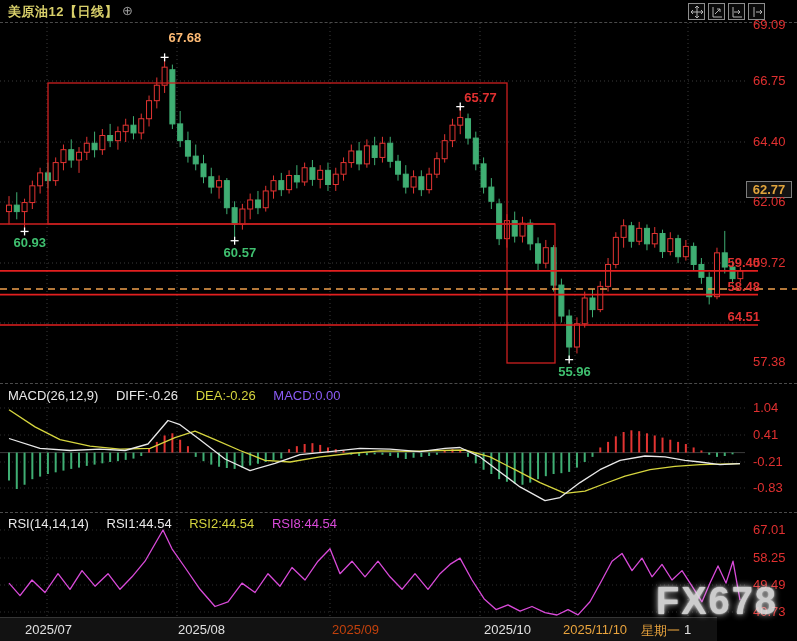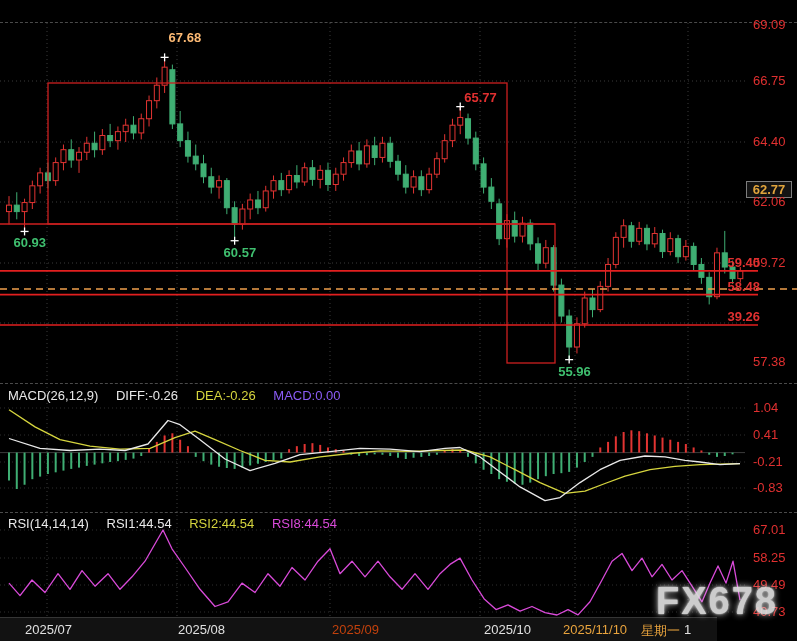--- a/index.html
+++ b/index.html
@@ -351,20 +351,46 @@
       <line x1="701.4200000000001" y1="452.6" x2="701.4200000000001" y2="450.45700000000005" stroke="#e23432" stroke-width="2"></line>
       <line x1="709.2" y1="452.6" x2="709.2" y2="454.743" stroke="#3fae73" stroke-width="2"></line>
       <line x1="716.98" y1="452.6" x2="716.98" y2="456.886" stroke="#3fae73" stroke-width="2"></line>
       <line x1="724.76" y1="452.6" x2="724.76" y2="456.02880000000005" stroke="#3fae73" stroke-width="2"></line>
       <line x1="732.5400000000001" y1="452.6" x2="732.5400000000001" y2="454.31440000000003" stroke="#3fae73" stroke-width="2"></line>
       <polyline points="9,409.7 35,426.9 60,439.7 90,446.2 120,449.2 150,448.3 175,437.6 195,431.2 215,439.7 240,450.5 265,460.3 290,462.0 320,456.9 350,453.5 380,450.9 410,451.3 440,450.5 465,450.0 490,456.9 515,469.7 540,482.6 565,493.3 585,491.2 605,483.5 625,476.2 650,469.7 675,466.3 700,464.6 720,464.2 740,463.7" fill="none" stroke="#d6d53e" stroke-width="1.3" stroke-linejoin="round"></polyline>
       <polyline points="9,438.5 40,448.3 70,450.5 100,449.2 125,450.5 148,444.0 168,420.5 180,424.7 200,439.7 225,459.0 250,470.6 275,463.3 300,454.7 330,451.7 360,448.3 390,449.2 420,451.7 445,448.3 460,447.5 480,456.9 500,471.9 520,486.9 545,500.6 560,497.6 580,482.6 600,469.7 620,460.3 645,456.0 665,456.9 685,460.3 700,462.0 720,464.6 740,463.7" fill="none" stroke="#e9e9e9" stroke-width="1.3" stroke-linejoin="round"></polyline>
       <polyline points="9,583.1 20,595.6 32,580.0 45,592.5 58,573.7 70,589.3 82,570.6 95,586.2 108,573.7 120,589.3 132,576.8 145,561.2 163,530.0 172,548.8 185,567.5 200,589.3 215,606.5 228,601.8 242,583.1 255,592.5 268,573.7 280,586.2 292,567.5 305,580.0 318,561.2 330,548.8 340,573.7 352,561.2 365,576.8 378,561.2 390,576.8 402,589.3 415,573.7 428,589.3 440,573.7 450,564.4 460,558.1 472,580.0 484,598.7 496,609.6 508,604.9 520,611.2 532,606.5 545,612.7 557,615.0 568,609.6 578,614.9 590,601.8 602,580.0 612,561.2 622,553.4 632,570.6 642,558.1 652,576.8 662,564.4 672,580.0 682,570.6 692,586.2 702,601.8 710,583.1 718,565.9 726,583.1 733,561.2 740,600.1" fill="none" stroke="#d94ad9" stroke-width="1.3" stroke-linejoin="round"></polyline>
     </svg>
 
+  <div class="titlebar">
+    <span class="title">美原油12【日线】</span>
+    <span class="expand">⊕</span>
+    <div class="tools">
+      <span class="tool">
+        <svg width="12" height="12" viewBox="0 0 12 12" stroke="currentColor" stroke-width="1" fill="none">
+          <path d="M6 0L6 12M0 6L12 6M6 0L4 2M6 0L8 2M6 12L4 10M6 12L8 10M0 6L2 4M0 6L2 8M12 6L10 4M12 6L10 8"></path>
+        </svg>
+      </span>
+      <span class="tool">
+        <svg width="12" height="12" viewBox="0 0 12 12" stroke="currentColor" stroke-width="1" fill="none">
+          <path d="M2 1V11H11M4 8L9 3M9 3H6M9 3V6"></path>
+        </svg>
+      </span>
+      <span class="tool">
+        <svg width="12" height="12" viewBox="0 0 12 12" stroke="currentColor" stroke-width="1" fill="none">
+          <path d="M2 1V11H11M3 6H9M9 6L7 4M9 6L7 8"></path>
+        </svg>
+      </span>
+      <span class="tool">
+        <svg width="12" height="12" viewBox="0 0 12 12" stroke="currentColor" stroke-width="1" fill="none">
+          <path d="M3 1V11M5 6H11M11 6L9 4M11 6L9 8"></path>
+        </svg>
+      </span>
+    </div>
+  </div>
 
   <div class="sep" style="top:22px"></div>
   <div class="sep" style="top:383px"></div>
   <div class="sep" style="top:512px"></div>
 
   <div class="price-tag">62.77</div>
 
   <div class="legend-row" style="top:388px">
     <span style="color:#e9e9e9">MACD(26,12,9)</span>
     <span style="color:#e9e9e9">DIFF:-0.26</span>
@@ -399,20 +425,20 @@
     <div class="macd-tick" style="top: 400px;">1.04</div>
     <div class="macd-tick" style="top: 427px;">0.41</div>
     <div class="macd-tick" style="top: 454px;">-0.21</div>
     <div class="macd-tick" style="top: 480px;">-0.83</div>
     <div class="rsi-tick" style="top: 522px;">67.01</div>
     <div class="rsi-tick" style="top: 550px;">58.25</div>
     <div class="rsi-tick" style="top: 577px;">49.49</div>
     <div class="rsi-tick" style="top: 604px;">40.73</div>
     <div class="hline-label" style="left: 712px; top: 254.905px;">59.40</div>
     <div class="hline-label" style="left: 712px; top: 278.632px;">58.48</div>
-    <div class="hline-label" style="left: 712px; top: 309.064px;">39.26</div>
+    <div class="hline-label" style="left: 712px; top: 309.064px;">64.51</div>
     <div class="marker-label" style="left: 168.6px; top: 30px; color: #fdba74;">67.68</div>
     <div class="marker-label" style="left: 464.24px; top: 89.6228px; color: rgb(224, 48, 48);">65.77</div>
     <div class="marker-label" style="left: 13.56px; top: 235.446px; color: rgb(63, 191, 111);">60.93</div>
     <div class="marker-label" style="left: 223.62px; top: 244.731px; color: rgb(63, 191, 111);">60.57</div>
     <div class="marker-label" style="left: 558.16px; top: 363.623px; color: rgb(63, 191, 111);">55.96</div>
     <div class="watermark">FX678</div>
   </div>
 
 </body></html>

